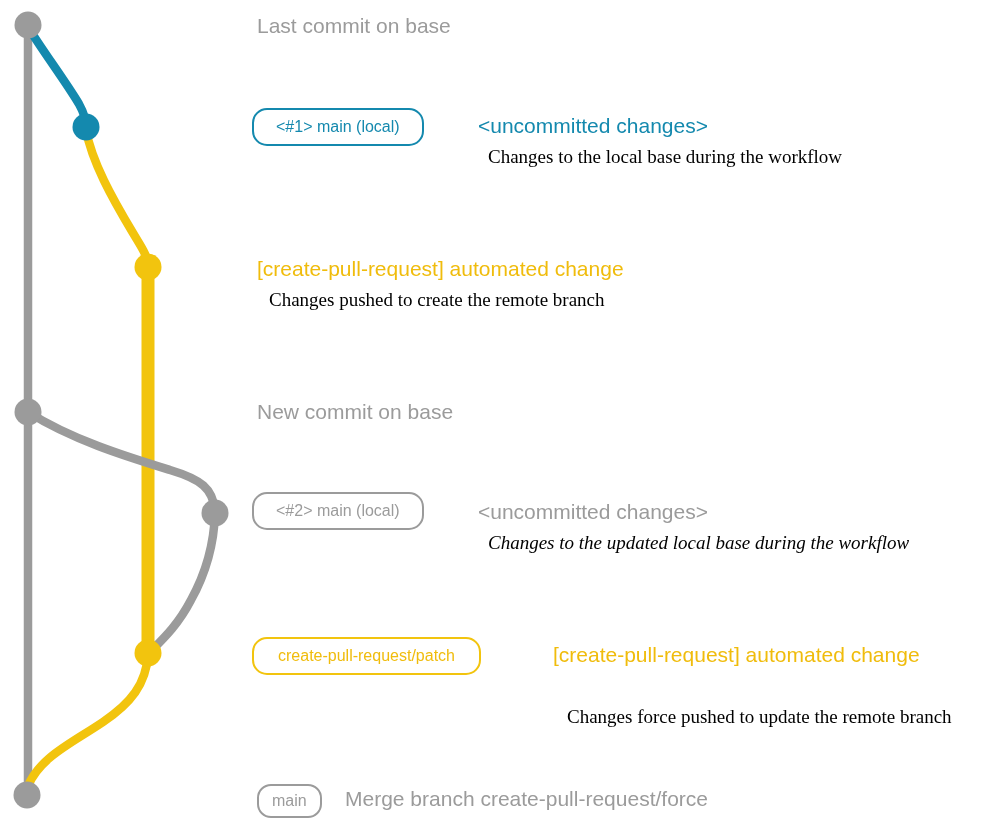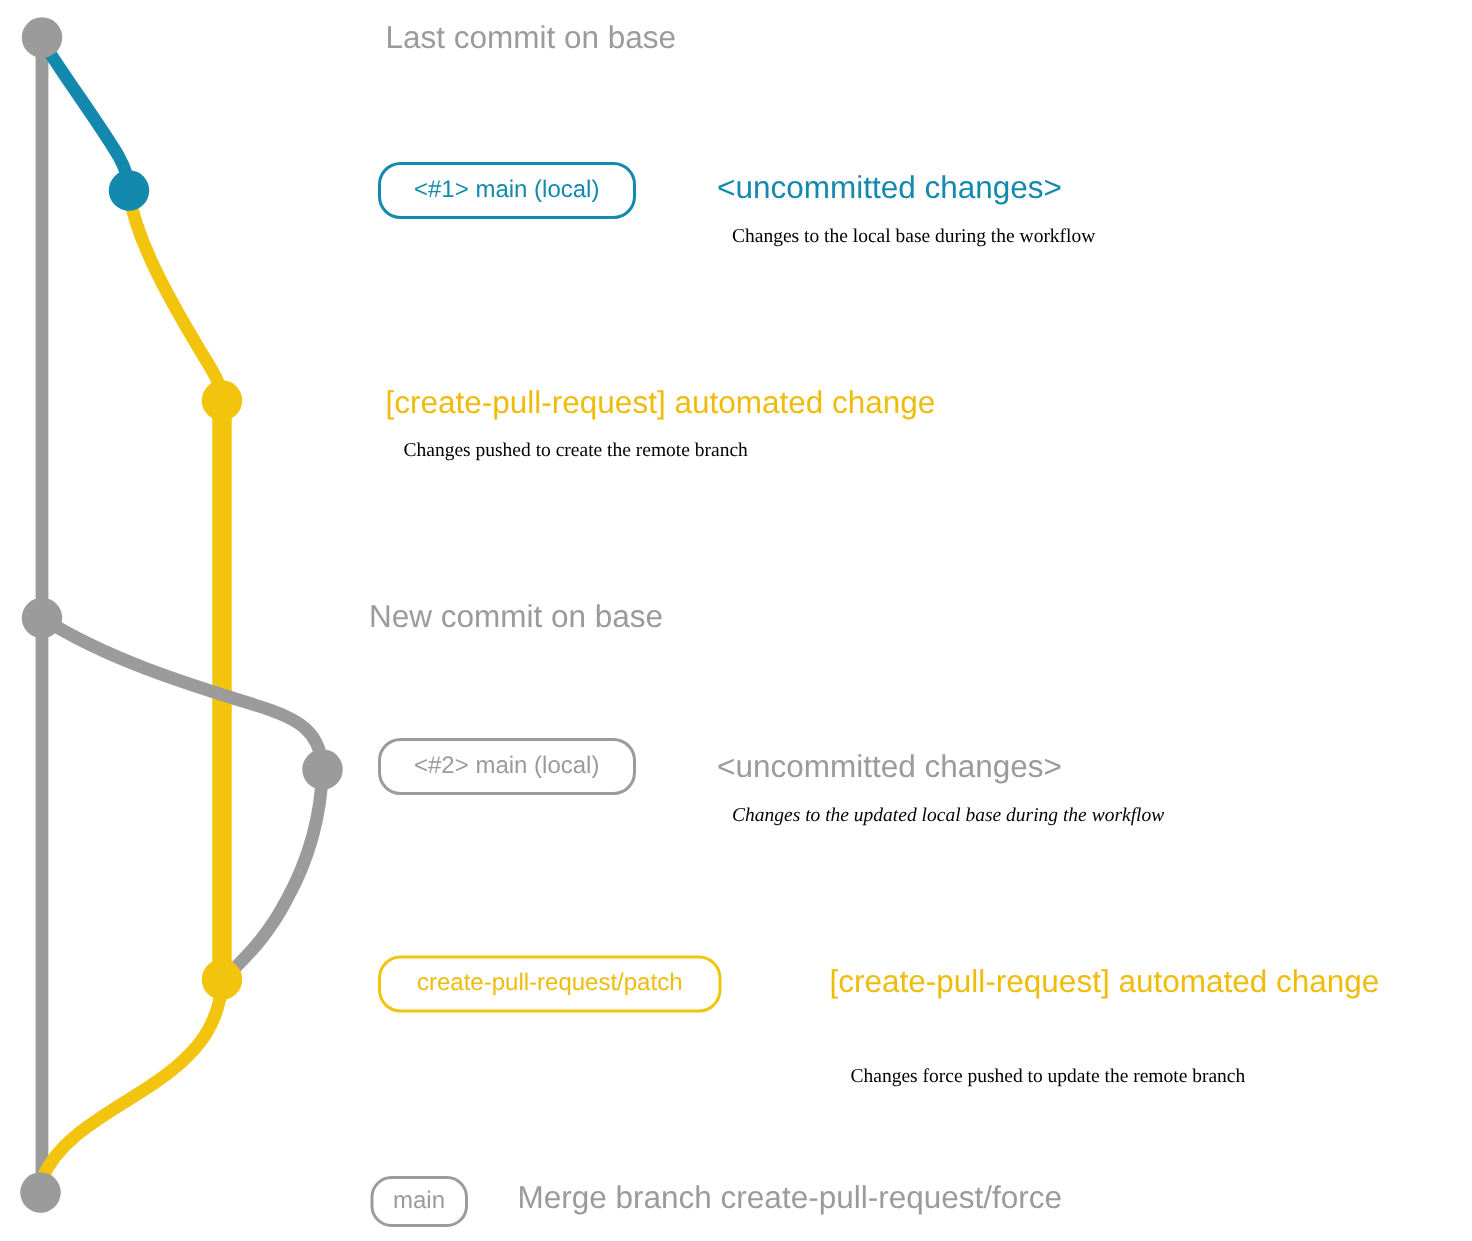--- a/index.html
+++ b/index.html
@@ -13,21 +13,21 @@
   .edge.gray { stroke: var(--gray); }
   .edge.teal { stroke: var(--teal); }
   .edge.yellow { stroke: var(--yellow); }
   .edge.trunk { stroke-width: 13px; stroke-linecap: butt; }
   .node.gray { fill: var(--gray); }
   .node.teal { fill: var(--teal); }
   .node.yellow { fill: var(--yellow); }
 
   .ann { position: absolute; white-space: nowrap; }
   .sans { font-family: "Liberation Sans", sans-serif; font-size: 21px; line-height: 24px; }
-  .serif { font-family: "Liberation Serif", serif; font-size: 13px; line-height: 21px; color: var(--ink); }
+  .serif { font-family: "Liberation Serif", serif; font-size: 19px; line-height: 21px; color: var(--ink); }
   .gray-t { color: var(--gray); }
   .teal-t { color: var(--teal); }
   .yellow-t { color: var(--yellow-text); }
 
   .pill {
     display: inline-flex; align-items: center; justify-content: center;
     height: 38px; border: 2px solid; border-radius: 15px;
     font-size: 16px; background: #fff;
   }
   .pill.teal-p { border-color: var(--teal); color: var(--teal); padding: 0 22px; }
@@ -63,32 +63,32 @@
 
   <div class="ann pill teal-p" style="left:252px; top:108px;">
     <span>&lt;#1&gt; main (local)</span>
   </div>
   <div class="ann sans teal-t" style="left:478px; top:114px;">&lt;uncommitted changes&gt;</div>
   <div class="ann serif" style="left:488px; top:146px;">Changes to the local base during the workflow</div>
 
   <div class="ann sans yellow-t" style="left:257px; top:257px;">[create-pull-request] automated change</div>
   <div class="ann serif" style="left:269px; top:289px;">Changes pushed to create the remote branch</div>
 
-  <div class="ann sans gray-t" style="left:246px; top:400px;">New commit on base</div>
+  <div class="ann sans gray-t" style="left:257px; top:400px;">New commit on base</div>
 
   <div class="ann pill gray-p" style="left:252px; top:492px;">
     <span>&lt;#2&gt; main (local)</span>
   </div>
   <div class="ann sans gray-t" style="left:478px; top:500px;">&lt;uncommitted changes&gt;</div>
   <div class="ann serif" style="left:488px; top:532px;font-style:italic;">Changes to the updated local base during the workflow</div>
 
   <div class="ann pill yellow-p" style="left:252px; top:637px;">
     <span>create-pull-request/patch</span>
   </div>
   <div class="ann sans yellow-t" style="left:553px; top:643px;">[create-pull-request] automated change</div>
   <div class="ann serif" style="left:567px; top:674px;margin-top:32px;">Changes force pushed to update the remote branch</div>
 
-  <div class="ann pill gray-p small" style="left:247px; top:784px;">
+  <div class="ann pill gray-p small" style="left:257px; top:784px;">
     <span>main</span>
   </div>
   <div class="ann sans gray-t" style="left:345px; top:787px;">Merge branch create-pull-request/force</div>
 
 </div>
 
 </body></html>

